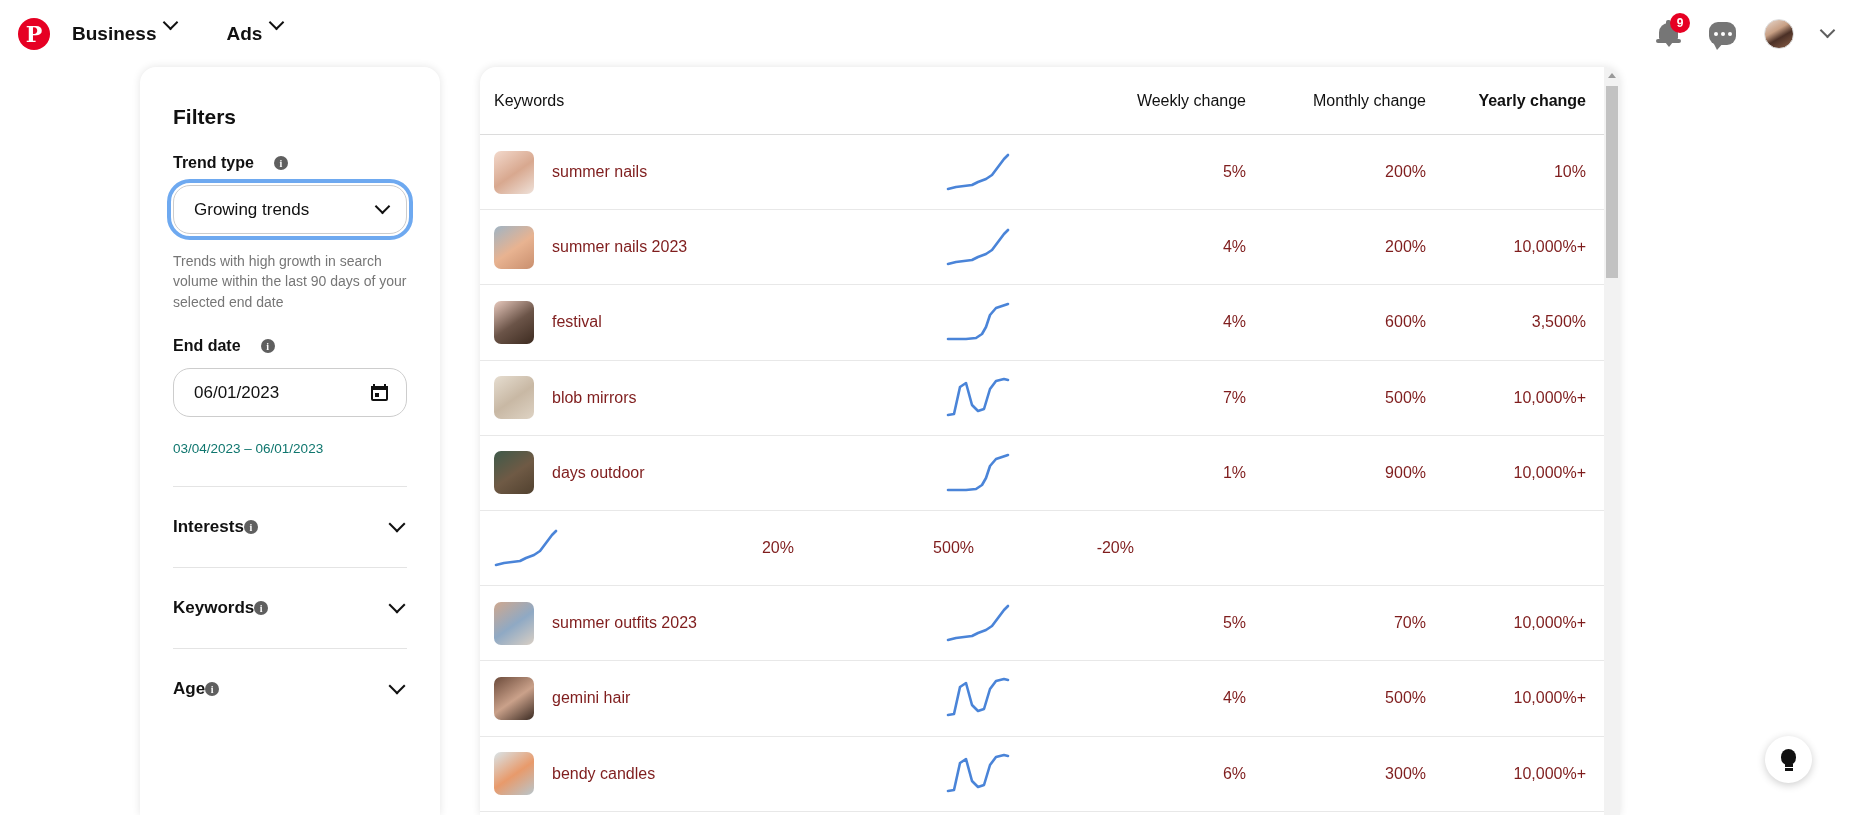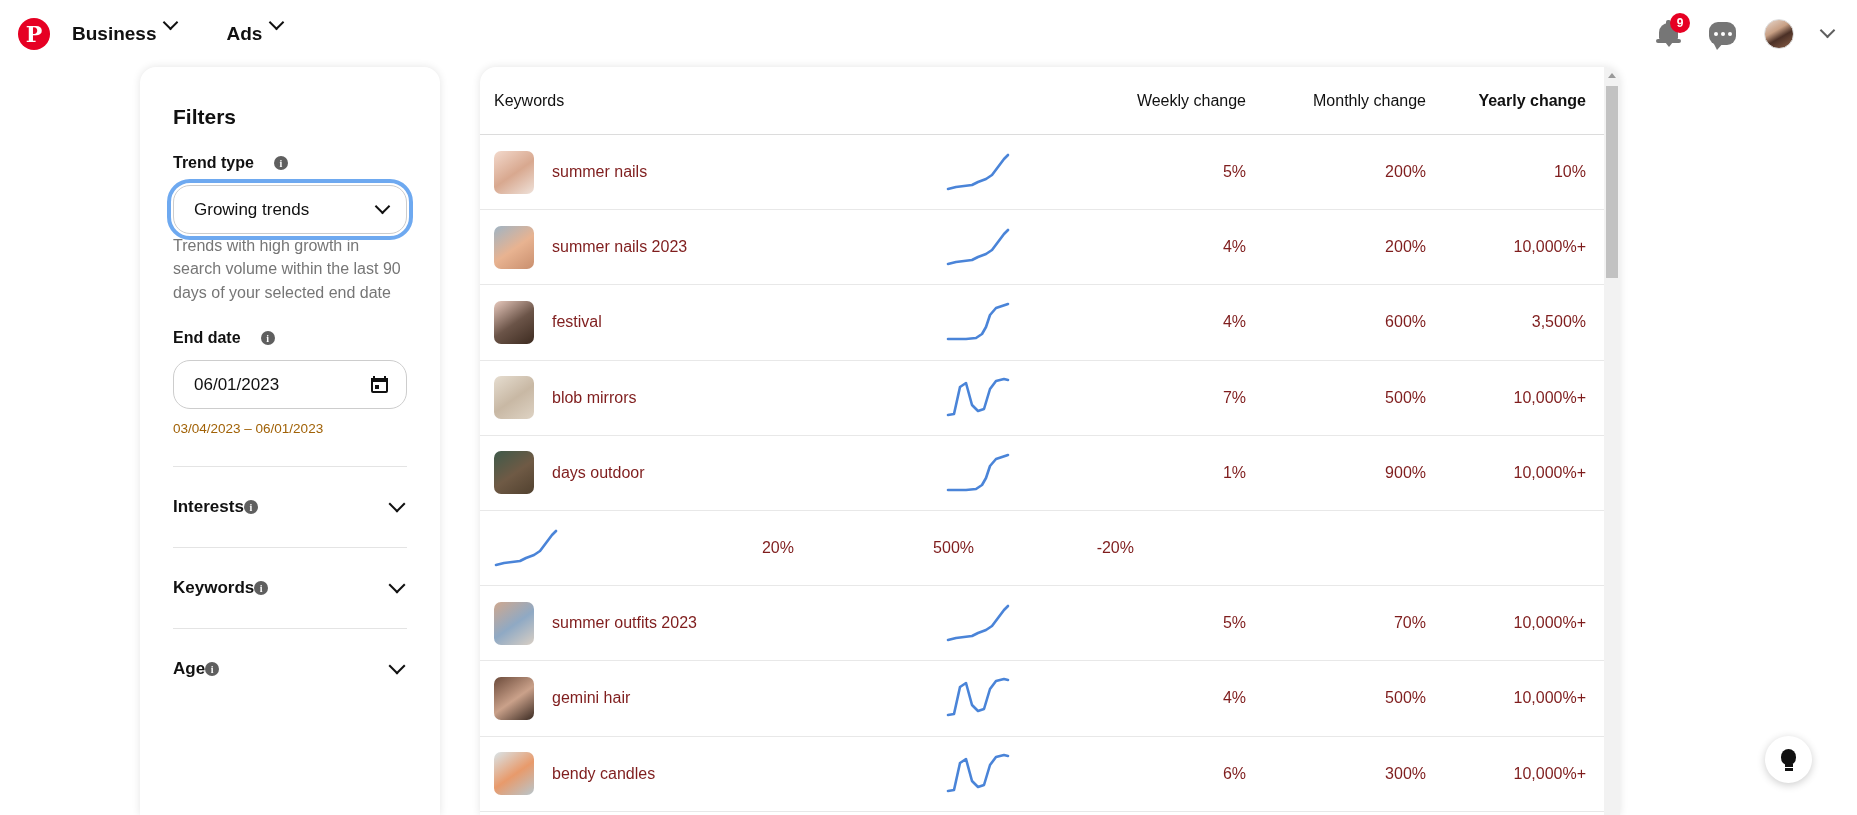--- a/index.html
+++ b/index.html
@@ -132,39 +132,39 @@
     font-size: 17px; color:#111;
     outline: 4px solid #6ea9f0; outline-offset: 2px;
     cursor: pointer;
   }
   .sel-chev {
     width: 11px; height: 11px;
     border-right: 2.6px solid #111; border-bottom: 2.6px solid #111;
     transform: rotate(45deg); margin-top:-6px;
   }
   .hint {
-    font-size: 16px; color: #767676; line-height: 1.46;
+    margin-top: 17px; font-size: 14px; color: #767676; line-height: 1.46;
     max-width: 240px;
   }
   .date-box {
     margin-top: 13px; height: 49px;
     border: 1px solid #cdcdcd; border-radius: 17px;
     display:flex; align-items:center; justify-content:space-between;
     padding: 0 18px 0 20px;
     font-size: 17px; color:#111; cursor: pointer;
   }
   .cal-icon { width:17px; height:17px; position:relative; }
   .cal-icon .body {
     position:absolute; inset:2px 0 0 0; border:2.3px solid #111; border-radius:2px;
   }
   .cal-icon .top { position:absolute; left:0; top:2px; width:100%; height:4px; background:#111; }
   .cal-icon .l1 { position:absolute; left:2px; top:0; width:2.4px; height:4px; background:#111; }
   .cal-icon .l2 { position:absolute; right:2px; top:0; width:2.4px; height:4px; background:#111; }
   .cal-icon .dot { position:absolute; left:4px; top:9px; width:4px; height:4px; background:#111; }
-  .range-text { margin-top: 12px; font-size: 13.5px; color: #a16207; }
+  .range-text { margin-top: 24px; font-size: 13.5px; color: #0f766e; }
   .sep { border-top: 1px solid #e4e4e4; margin-top: 30px; }
   .accordion {
     display:flex; align-items:center; justify-content:space-between;
     padding: 30px 0 0 0; cursor: pointer;
   }
   .acc-left { display:flex; align-items:center; gap: 0; font-size: 17px; font-weight: bold; color:#111; }
   .acc-chev {
     width: 12px; height: 12px;
     border-right: 2.6px solid #111; border-bottom: 2.6px solid #111;
     transform: rotate(45deg); margin-top:-7px; margin-right:4px;

